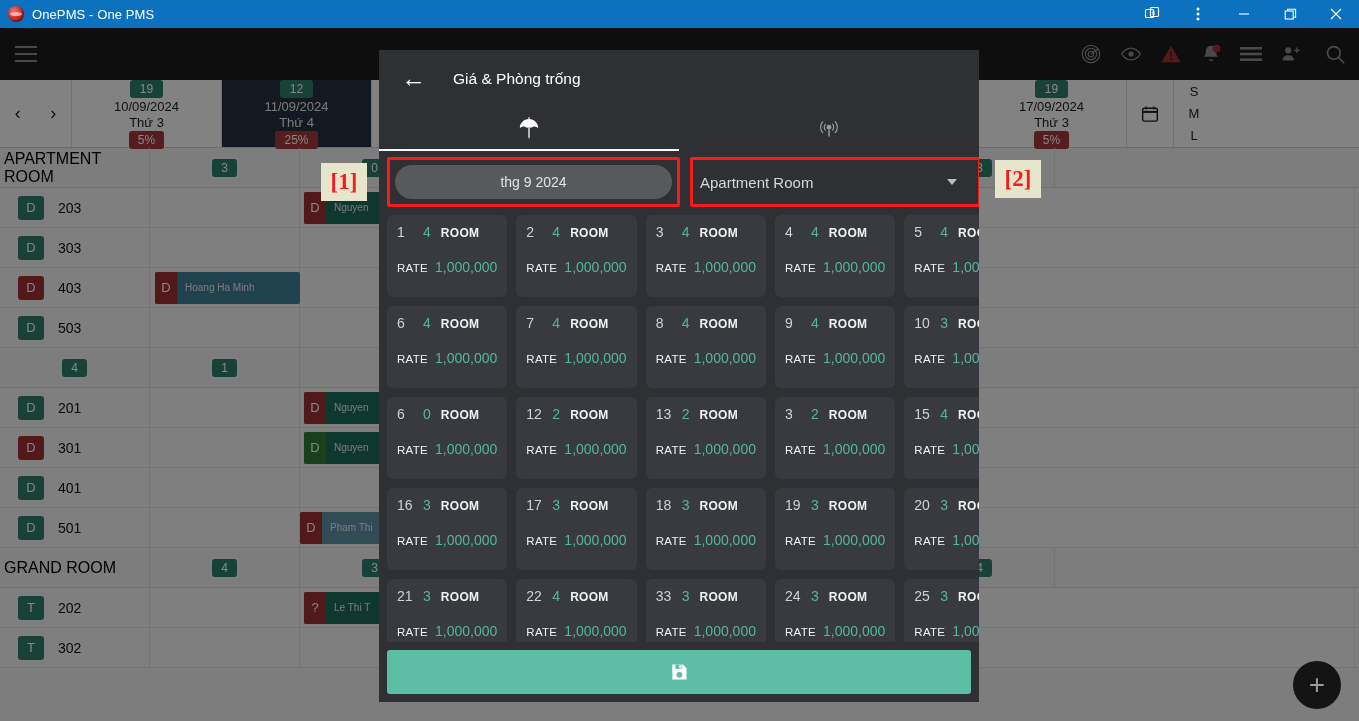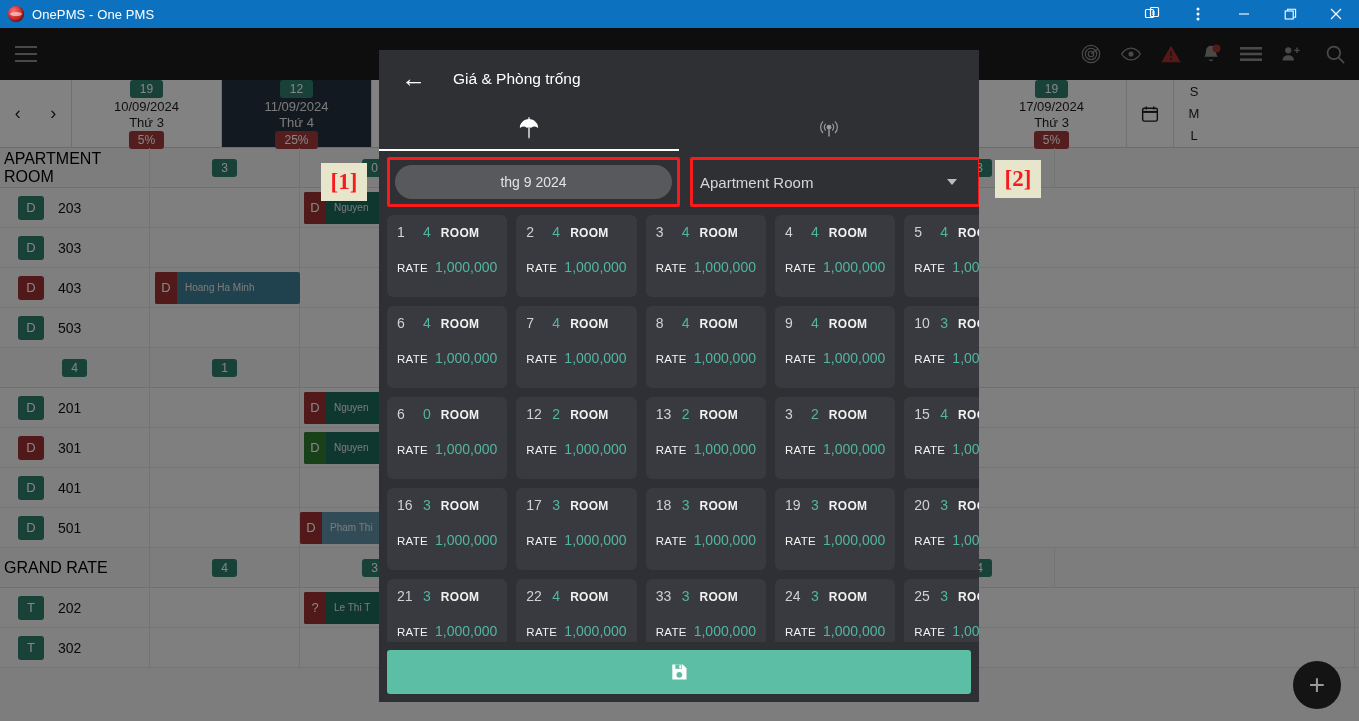--- a/index.html
+++ b/index.html
@@ -411,21 +411,21 @@
       <div class="room-cell">
         <div class="booking" style="left:0;width:230px;background:#5e93a8">
           <span class="bk-badge" style="background:#9b3030">D</span>
           <span class="bk-name">Pham Thi</span>
         </div>
       </div>
       <div class="room-cell" style="width:905px"></div>
     </div>
 
     <div class="grp-row">
-      <div class="grp-cell first">GRAND RATE</div>
+      <div class="grp-cell first">GRAND ROOM</div>
       <div class="grp-cell" style="width:150px">
           <span class="cnt-badge">4</span>
         </div>
       <div class="grp-cell" style="width:150px">
           <span class="cnt-badge">3</span>
         </div>
       <div class="grp-cell" style="width:305px"></div>
       <div class="grp-cell" style="width:150px">
           <span class="cnt-badge">4</span>
         </div>

